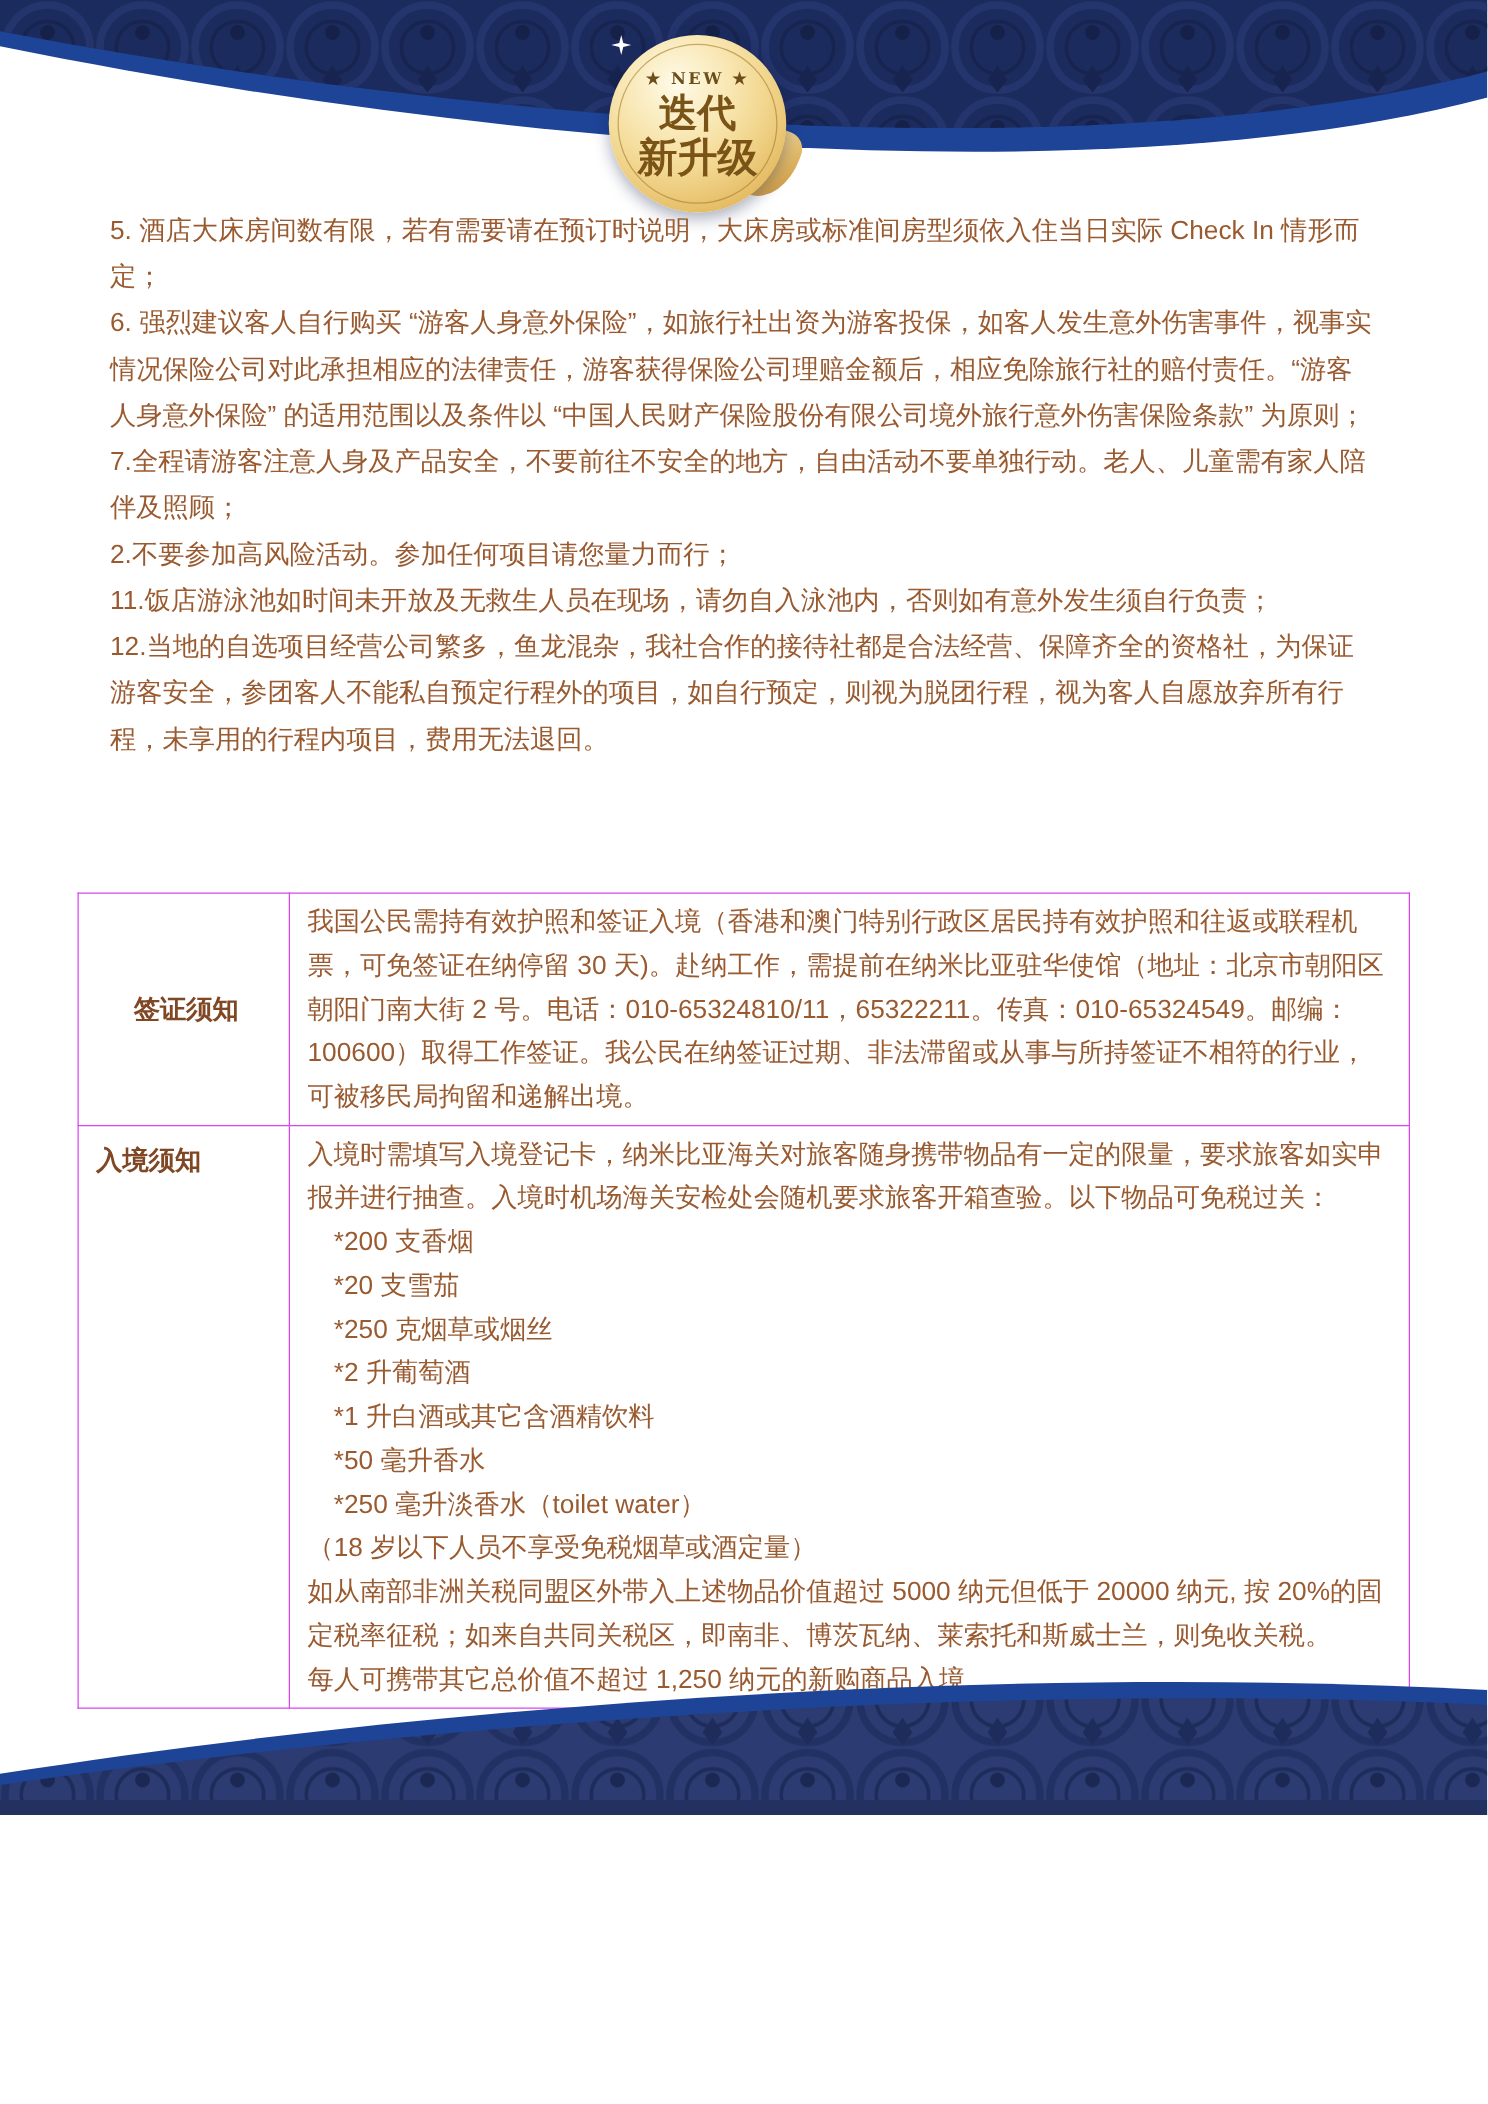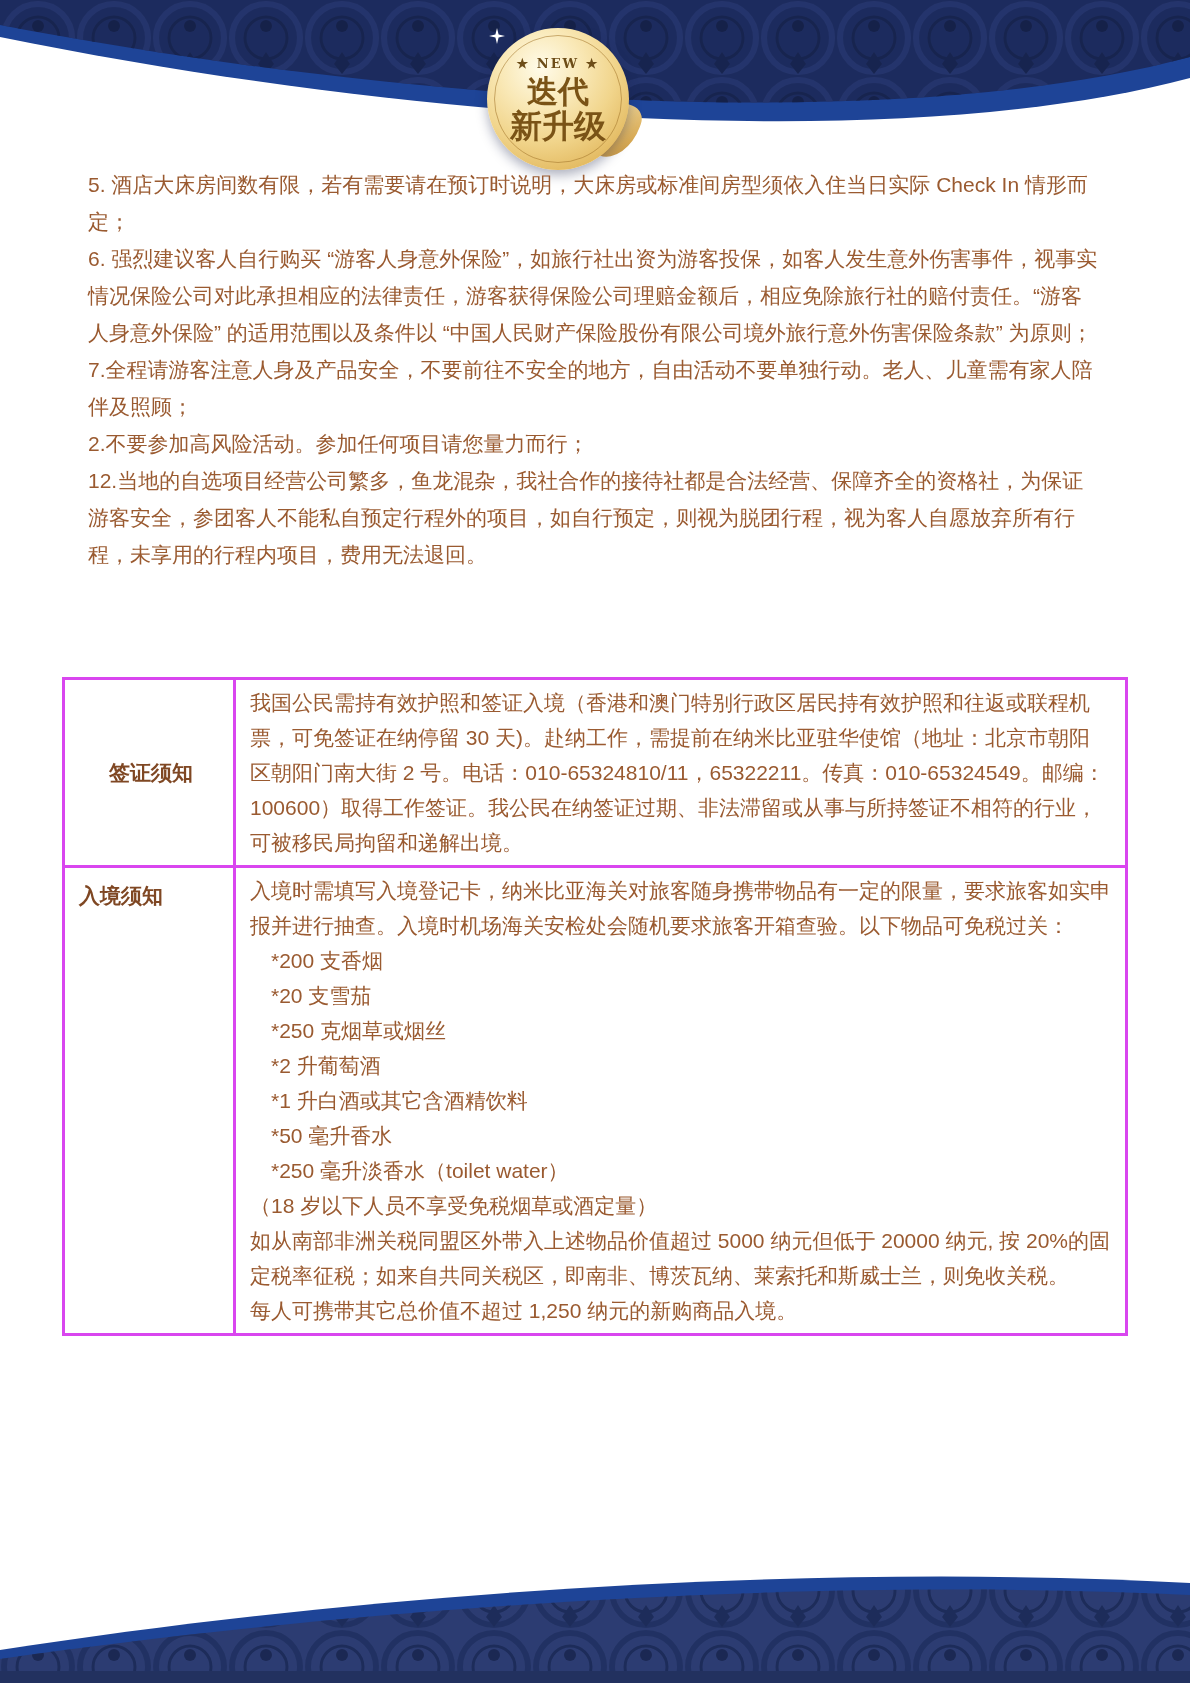--- a/index.html
+++ b/index.html
@@ -1,16 +1,16 @@
 <!DOCTYPE html>
 <html><head>
 <meta charset="utf-8">
 <style>
   html,body{margin:0;padding:0;background:#ffffff;}
-  .page{position:relative;width:1190px;height:1683px;background:#ffffff;overflow:hidden;
+  .page{position:relative;width:1190px;height:1452px;background:#ffffff;overflow:hidden;
         font-family:"Liberation Sans","DejaVu Sans",sans-serif;}
   
   .header{position:absolute;left:0;top:0;width:1190px;height:175px;}
   .hdr-svg,.ftr-svg{display:block;width:100%;height:100%;}
   
   .badge{position:absolute;left:487px;top:28px;width:156px;height:146px;}
   .badge-curl{position:absolute;right:6px;top:74px;width:40px;height:58px;
       background:linear-gradient(135deg,#f6e3ab 0%,#d9ab55 70%,#b9883a 100%);
       border-radius:4px 14px 70% 8px;transform:rotate(20deg);}
   .badge-coin{position:absolute;left:0;top:0;width:142px;height:142px;border-radius:50%;
@@ -23,21 +23,21 @@
   .badge-title{font-family:"DejaVu Serif","Liberation Serif",serif;font-size:31px;font-weight:bold;color:#7a5316;line-height:36px;}
   .badge-sub{font-family:"DejaVu Serif","Liberation Serif",serif;font-size:32px;font-weight:bold;color:#7a5316;line-height:34px;}
   .sparkle{position:absolute;left:2px;top:0px;width:16px;height:16px;background:#ffffff;
       clip-path:polygon(50% 0,60% 40%,100% 50%,60% 60%,50% 100%,40% 60%,0 50%,40% 40%);}
   
   .content{position:relative;padding-top:166px;}
   .notes{margin:0 92px 0 88px;width:1010px;color:#9a5a30;font-size:21px;line-height:37px;}
   .notes p{margin:0;}
   .section-title{margin:42px 0 0 0;text-align:center;font-size:26px;font-weight:bold;color:#7a4520;line-height:37px;}
   .notice-table{margin:104px 0 0 62px;width:1066px;border-collapse:collapse;table-layout:fixed;}
-  .notice-table td{border:3px solid #d946ef;background:#ffffff;color:#9a5a30;font-size:21px;line-height:35px;
+  .notice-table td{border:1px solid #d946ef;background:#ffffff;color:#9a5a30;font-size:21px;line-height:35px;
       padding:5px 14px;}
   td.label{width:110px;font-weight:bold;color:#7f4723;}
   td.label.mid{vertical-align:middle;padding-left:44px;}
   td.label.top{vertical-align:top;padding-top:10px;}
   td.cell{vertical-align:top;}
   td.cell p{margin:0;}
   .indent{padding-left:21px;}
   .note-paren{padding-left:0px;}
   
   .footer{position:absolute;left:0;bottom:0;width:1190px;height:130px;}
@@ -79,20 +79,21 @@
     </div>
   </div>
 
   <div class="content">
 
     <div class="notes">
       <p>5. 酒店大床房间数有限，若有需要请在预订时说明，大床房或标准间房型须依入住当日实际 Check In 情形而定；</p>
       <p>6. 强烈建议客人自行购买 “游客人身意外保险”，如旅行社出资为游客投保，如客人发生意外伤害事件，视事实情况保险公司对此承担相应的法律责任，游客获得保险公司理赔金额后，相应免除旅行社的赔付责任。“游客人身意外保险” 的适用范围以及条件以 “中国人民财产保险股份有限公司境外旅行意外伤害保险条款” 为原则；</p>
       <p>7.全程请游客注意人身及产品安全，不要前往不安全的地方，自由活动不要单独行动。老人、儿童需有家人陪伴及照顾；</p>
       <p>2.不要参加高风险活动。参加任何项目请您量力而行；</p>
+      <p>11.饭店游泳池如时间未开放及无救生人员在现场，请勿自入泳池内，否则如有意外发生须自行负责；</p>
       <p>12.当地的自选项目经营公司繁多，鱼龙混杂，我社合作的接待社都是合法经营、保障齐全的资格社，为保证游客安全，参团客人不能私自预定行程外的项目，如自行预定，则视为脱团行程，视为客人自愿放弃所有行程，未享用的行程内项目，费用无法退回。</p>
     </div>
 
 
     <table class="notice-table">
       <tbody>
           <tr>
         <td class="label mid">签证须知</td>
         <td class="cell">
           <p>我国公民需持有效护照和签证入境（香港和澳门特别行政区居民持有效护照和往返或联程机票，可免签证在纳停留 30 天)。赴纳工作，需提前在纳米比亚驻华使馆（地址：北京市朝阳区朝阳门南大街 2 号。电话：010-65324810/11，65322211。传真：010-65324549。邮编：100600）取得工作签证。我公民在纳签证过期、非法滞留或从事与所持签证不相符的行业，可被移民局拘留和递解出境。</p>

